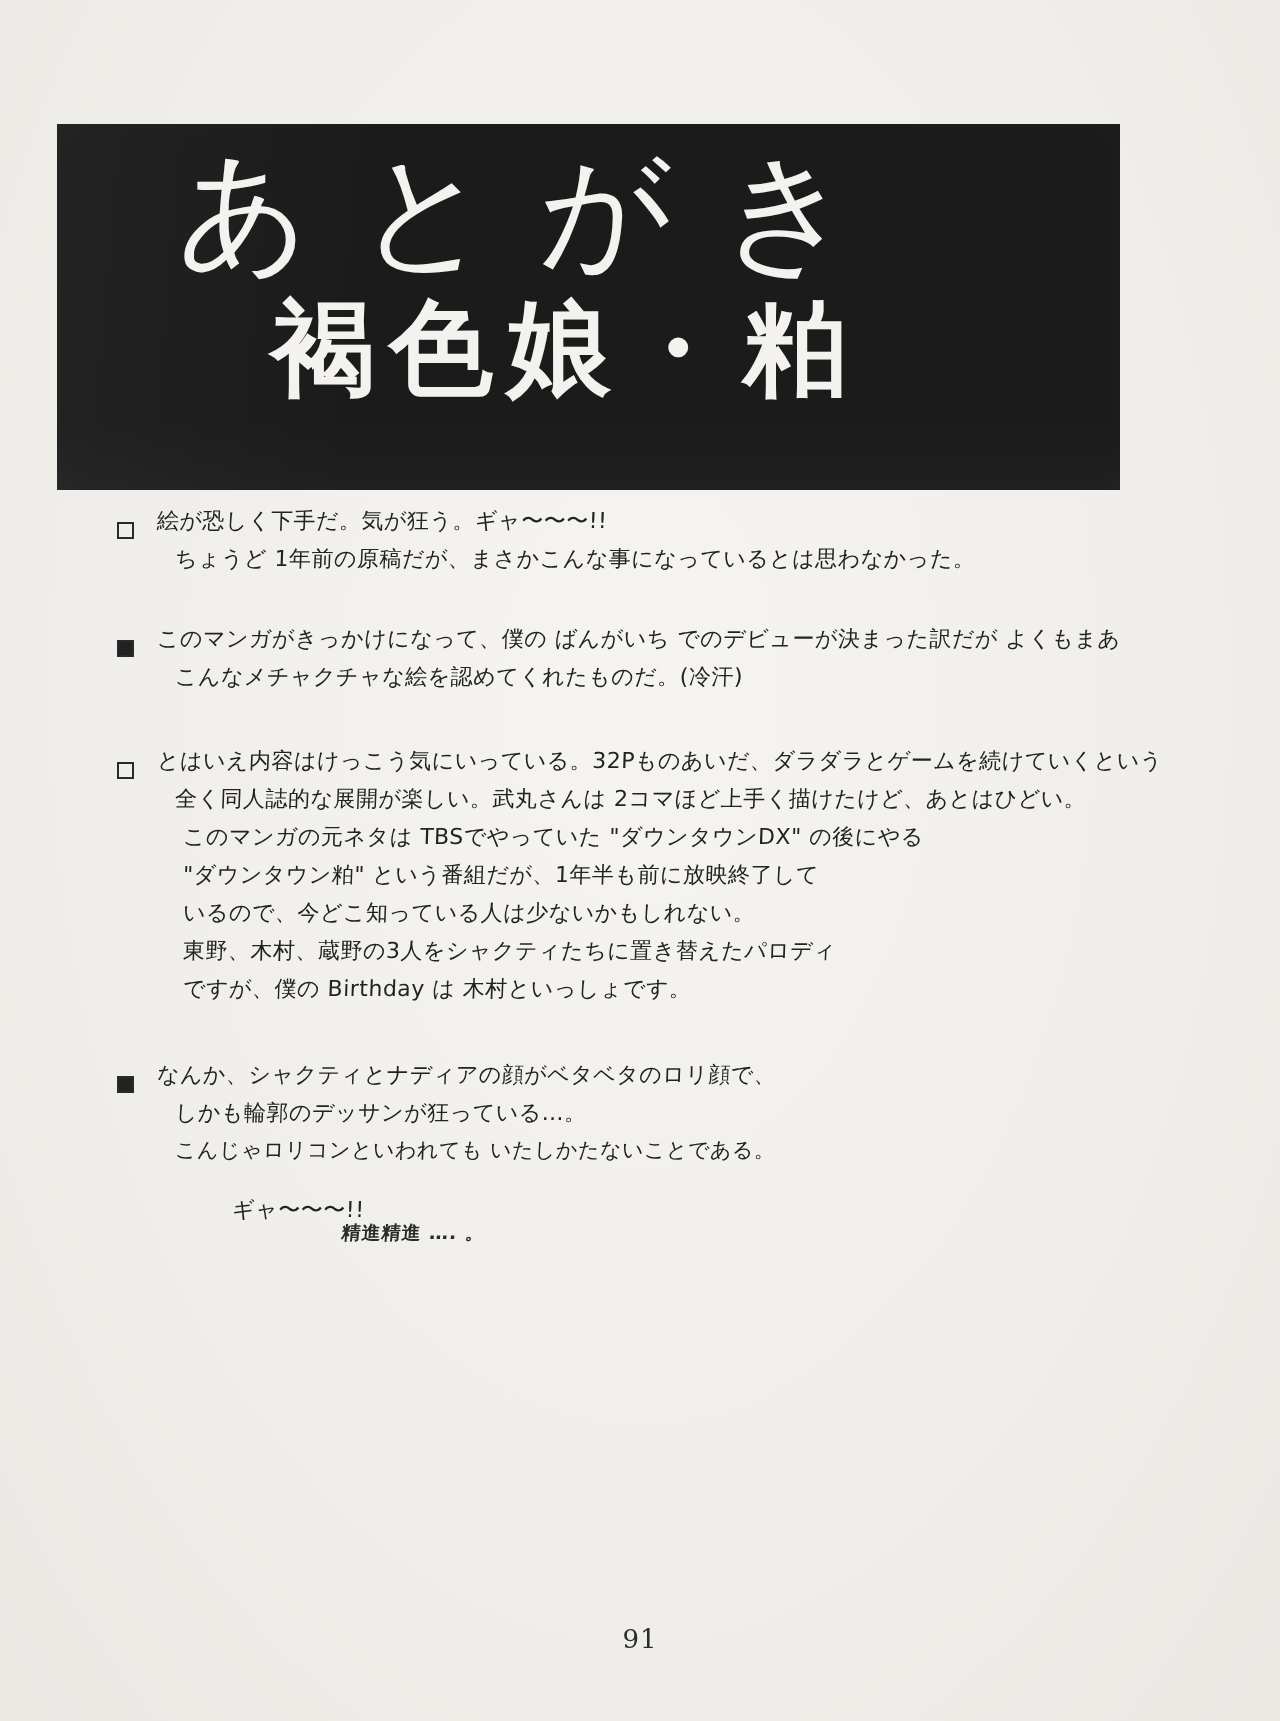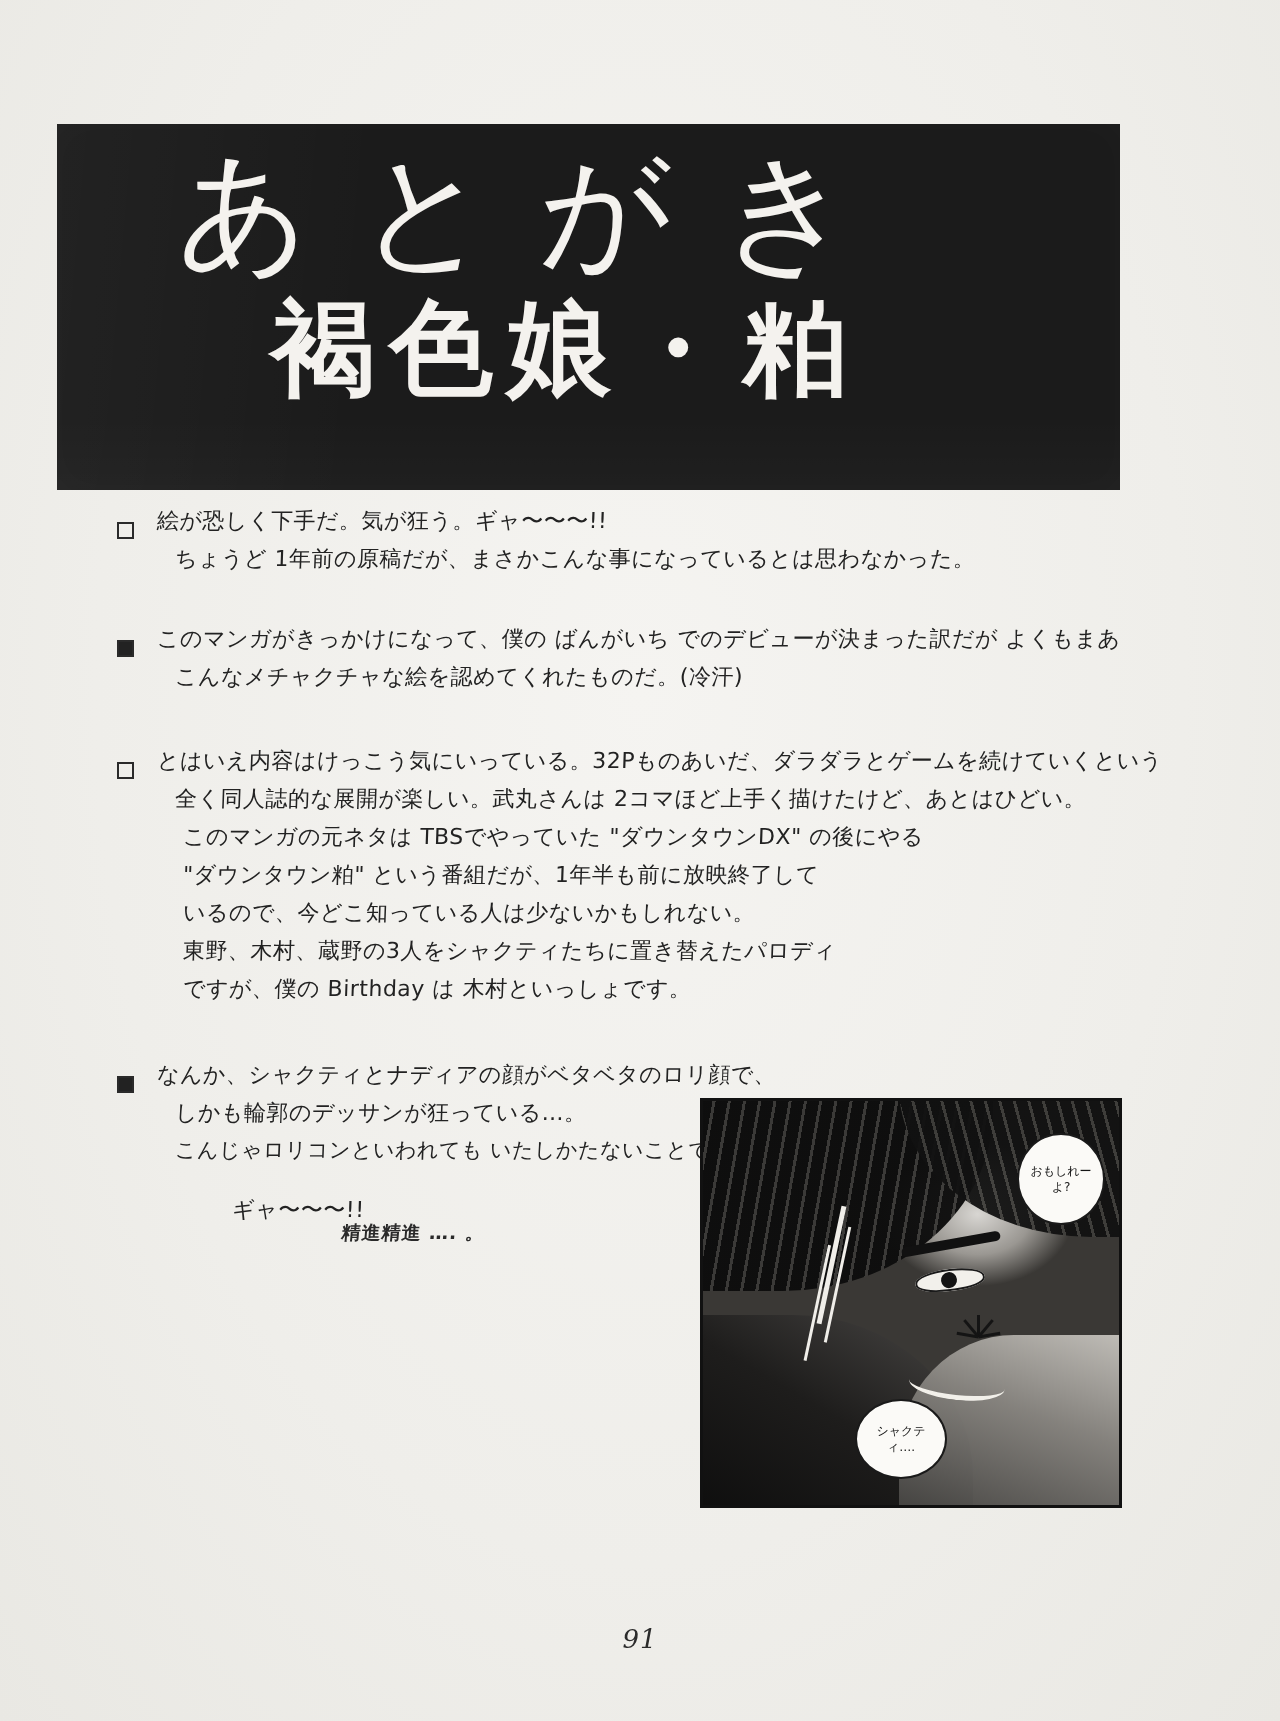--- a/index.html
+++ b/index.html
@@ -255,21 +255,20 @@
   .page-number {
     position: absolute;
     left: 0;
     top: 1624px;
     width: 1280px;
     text-align: center;
     font-family: "DejaVu Serif", serif;
     font-size: 26px;
     color: #2b2b2b;
     letter-spacing: 1px;
-    font-style: italic;
   }
 </style>
 </head>
 <body>
 
 <div class="page">
 
   <div class="title-banner">
     <div class="title-main">あとがき</div>
     <div class="title-sub">褐色娘・粕</div>
@@ -314,37 +313,16 @@
         <div class="line indent1 small">こんじゃロリコンといわれても いたしかたないことである。</div>
         <div class="line">
           <span>ギャ〜〜〜!!</span>
           <span class="note-sig">精進精進 …. 。</span>
         </div>
       </div>
     </div>
 
   </div>
 
-  <div class="panel">
-    <div class="panel-art">
-      <div class="hair"></div>
-      <div class="hair2"></div>
-      <div class="shoulder"></div>
-      <div class="cloth"></div>
-      <div class="highlight-bolt"></div>
-      <div class="brow"></div>
-      <div class="eye"></div>
-      <div class="mouth"></div>
-      <div class="sweat">
-        <i style="transform:rotate(0deg)"></i>
-        <i style="transform:rotate(40deg)"></i>
-        <i style="transform:rotate(80deg)"></i>
-        <i style="transform:rotate(-40deg)"></i>
-        <i style="transform:rotate(-80deg)"></i>
-      </div>
-    </div>
-    <div class="bubble bubble-top">おもしれーよ?</div>
-    <div class="bubble bubble-bottom">シャクティ….</div>
-  </div>
 
   <div class="page-number">91</div>
 
 </div>
 
 </body></html>

